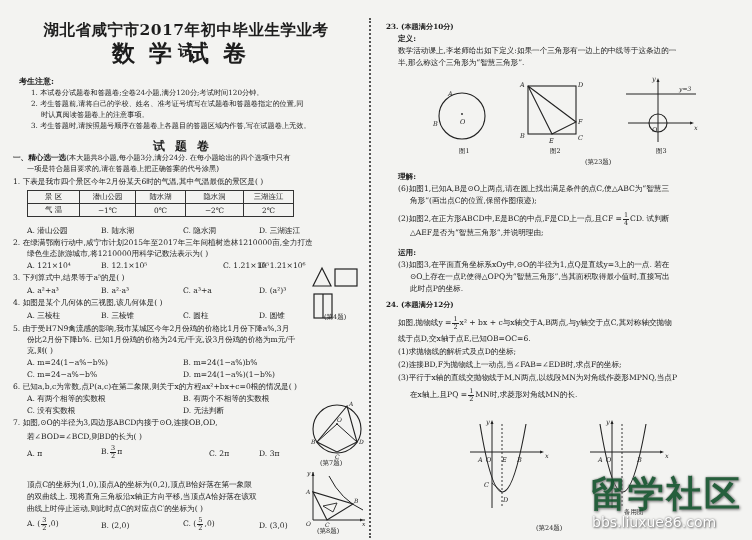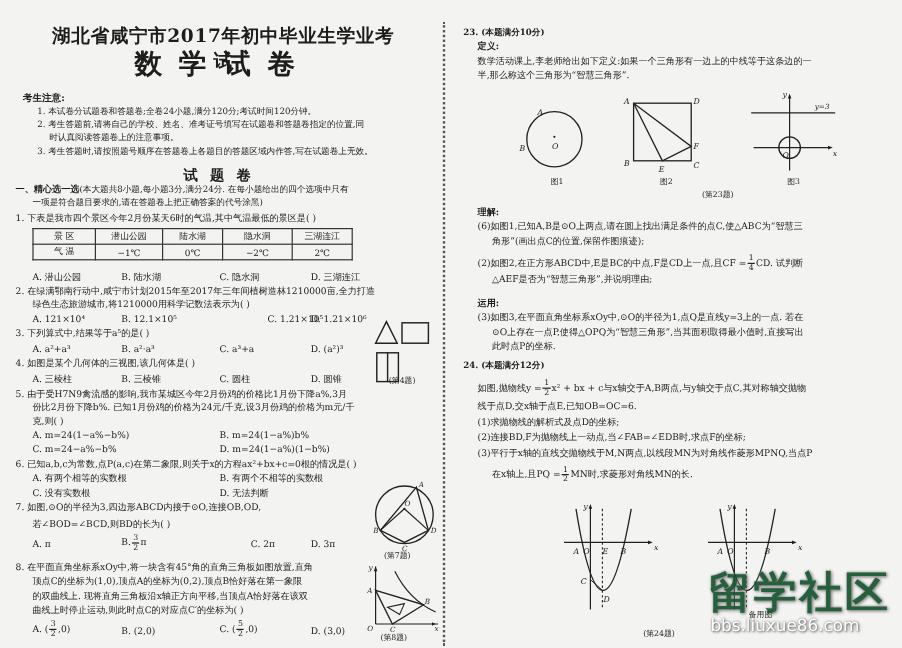--- a/index.html
+++ b/index.html
@@ -158,21 +158,20 @@
       <polygon points="18,36 28,42 32,33" fill="none" stroke="#222" stroke-width="0.9"></polygon>
       <path d="M24,6 Q36,30 58,40" fill="none" stroke="#222" stroke-width="1"></path>
       <text x="2" y="5" font-size="6" font-style="italic" fill="#222">y</text>
       <text x="1" y="24" font-size="6" font-style="italic" fill="#222">A</text>
       <text x="49" y="33" font-size="6" font-style="italic" fill="#222">B</text>
       <text x="1" y="56" font-size="6" font-style="italic" fill="#222">O</text>
       <text x="20" y="57" font-size="6" font-style="italic" fill="#222">C</text>
       <text x="57" y="56" font-size="6" font-style="italic" fill="#222">x</text>
     </svg>
 
-    <div class="line" style="left:12px;top:468px;">8. 在平面直角坐标系xOy中,将一块含有45°角的直角三角板如图放置,直角</div>
     <div class="line" style="left:26px;top:480px;">顶点C的坐标为(1,0),顶点A的坐标为(0,2),顶点B恰好落在第一象限</div>
     <div class="line" style="left:26px;top:492px;">的双曲线上. 现将直角三角板沿x轴正方向平移,当顶点A恰好落在该双</div>
     <div class="line" style="left:26px;top:504px;">曲线上时停止运动,则此时点C的对应点C′的坐标为(        )</div>
     <div class="opt" style="left:26px;top:517px;">
       <span>A. (</span><span class="frac"><span class="num">3</span><span class="den">2</span></span><span>,0)</span>
     </div>
     <div class="opt" style="left:100px;top:521px;">B. (2,0)</div>
     <div class="opt" style="left:182px;top:517px;">
       <span>C. (</span><span class="frac"><span class="num">5</span><span class="den">2</span></span><span>,0)</span>
     </div>

